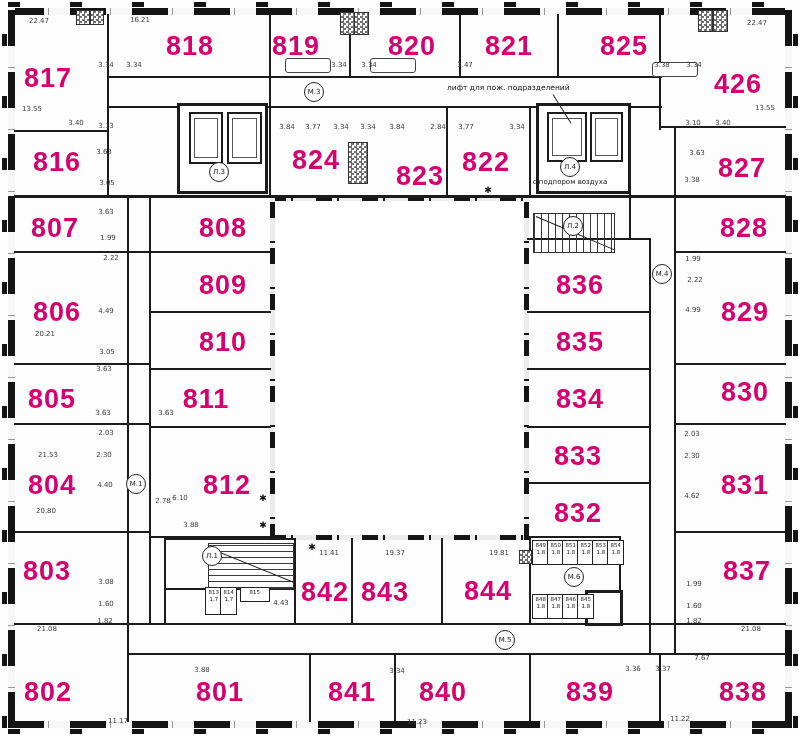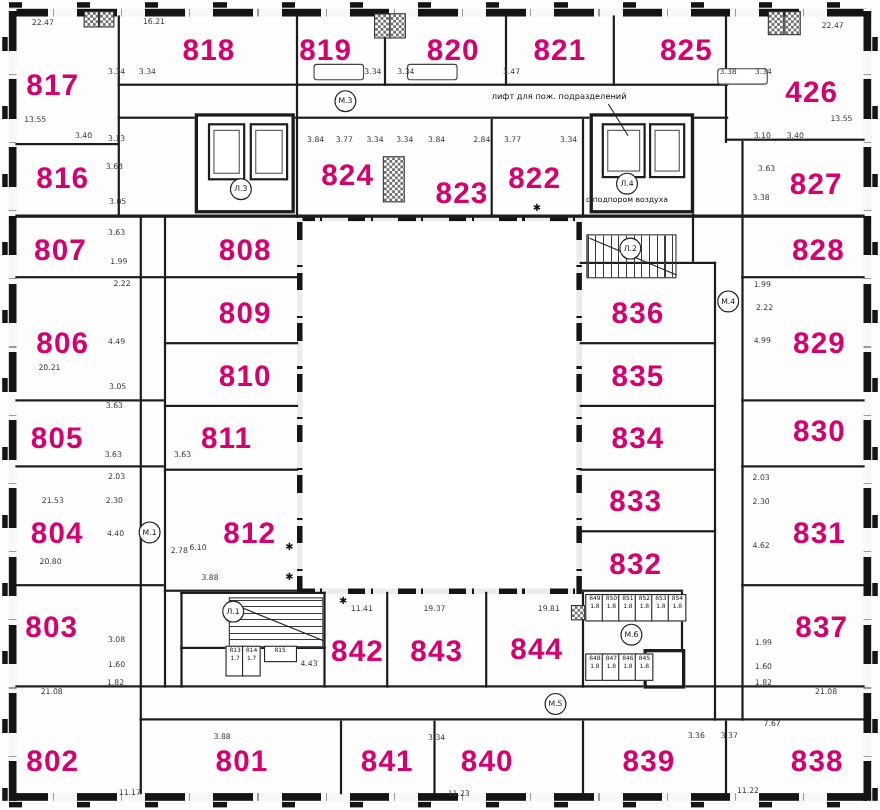--- a/index.html
+++ b/index.html
@@ -168,21 +168,21 @@
     <div class="room-label" style="left: 206px; top: 399px;">811</div>
     <div class="room-label" style="left: 745px; top: 392px;">830</div>
     <div class="room-label" style="left: 580px; top: 399px;">834</div>
     <div class="room-label" style="left: 52px; top: 485px;">804</div>
     <div class="room-label" style="left: 227px; top: 485px;">812</div>
     <div class="room-label" style="left: 578px; top: 456px;">833</div>
     <div class="room-label" style="left: 745px; top: 485px;">831</div>
     <div class="room-label" style="left: 578px; top: 513px;">832</div>
     <div class="room-label" style="left: 47px; top: 571px;">803</div>
     <div class="room-label" style="left: 325px; top: 592px;">842</div>
-    <div class="room-label" style="left: 397px; top: 592px;">843</div>
+    <div class="room-label" style="left: 385px; top: 592px;">843</div>
     <div class="room-label" style="left: 488px; top: 591px;">844</div>
     <div class="room-label" style="left: 747px; top: 571px;">837</div>
     <div class="room-label" style="left: 48px; top: 692px;">802</div>
     <div class="room-label" style="left: 220px; top: 692px;">801</div>
     <div class="room-label" style="left: 352px; top: 692px;">841</div>
     <div class="room-label" style="left: 443px; top: 692px;">840</div>
     <div class="room-label" style="left: 590px; top: 692px; text-align: right;">839</div>
     <div class="room-label" style="left: 743px; top: 692px;">838</div>
     <div class="core-circle" style="left: 314px; top: 92px;">М.3</div>
     <div class="core-circle" style="left: 219px; top: 172px;">Л.3</div>

